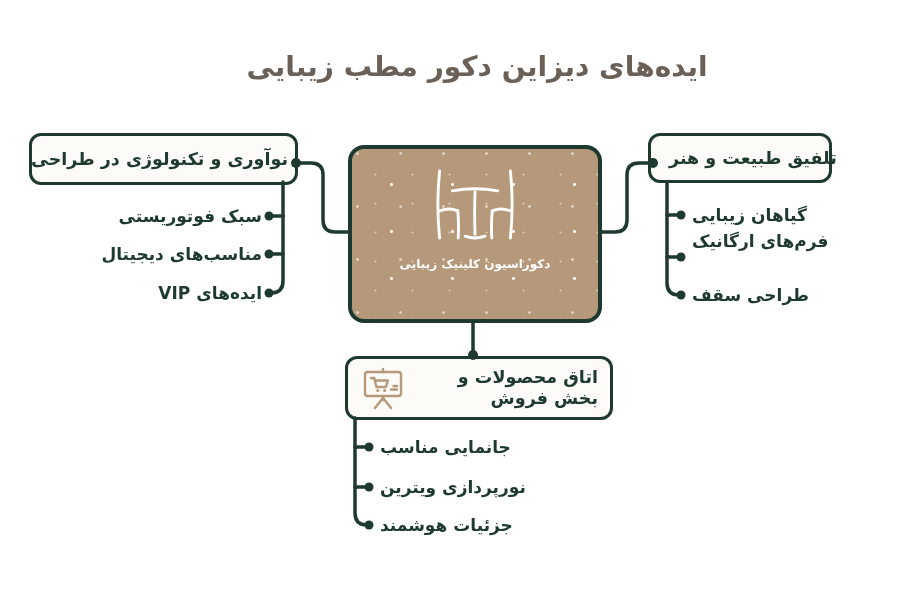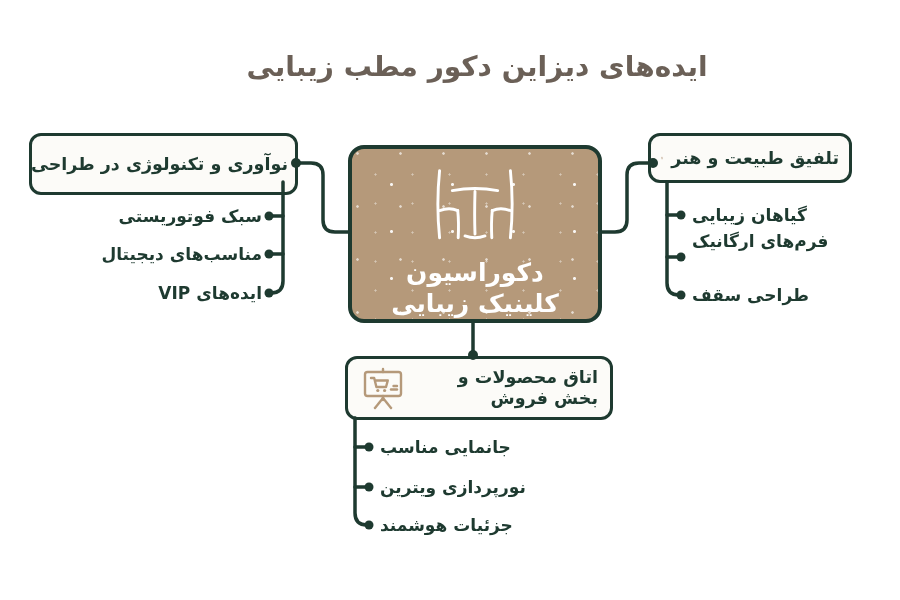--- a/index.html
+++ b/index.html
@@ -20,30 +20,30 @@
     background-image:
       radial-gradient(circle, rgba(255,255,255,.9) 1.1px, rgba(255,255,255,0) 1.9px),
       radial-gradient(circle, rgba(255,255,255,.65) .9px, rgba(255,255,255,0) 1.6px),
       radial-gradient(circle, rgba(255,255,255,.45) .8px, rgba(255,255,255,0) 1.4px);
     background-size:61px 47px,43px 53px,37px 29px;
     background-position:9px 12px,27px 31px,5px 40px;
   }
   .center-icon{margin-top:14px;}
   .center-label{
     margin-top:2px;max-width:195px;text-align:center;direction:rtl;
-    color:#ffffff;font-size:25px;font-weight:bold;line-height:1.25;
+    color:#ffffff;font-size:12px;font-weight:bold;line-height:1.25;
   }
   
   .header-box{
     position:absolute;box-sizing:border-box;background:#fcfbf8;border:3.5px solid #1e3a30;
     border-radius:12px;z-index:2;display:flex;align-items:center;
     color:#1e3a30;font-weight:bold;font-size:17.5px;
   }
-  .hb-left{left:29px;top:133px;width:269px;height:62px;direction:rtl;justify-content:center;gap:8px;padding:0 8px;}
-  .hb-right{left:648px;top:133px;width:204px;height:50px;direction:ltr;gap:8px;padding:17px 10px;}
+  .hb-left{left:29px;top:133px;width:269px;height:52px;direction:rtl;justify-content:center;gap:8px;padding:0 8px;}
+  .hb-right{left:648px;top:133px;width:184px;height:50px;direction:ltr;gap:8px;padding:17px 10px;}
   .hb-bottom{left:345px;top:356px;width:268px;height:64px;direction:ltr;gap:10px;padding:0 12px;}
   .hb-label{direction:rtl;white-space:nowrap;}
   .hb-right .hb-label{flex:1;text-align:center;}
   .hb-bottom .hb-label{flex:1;text-align:right;white-space:normal;line-height:1.2;font-size:17.5px;}
   
   .item{
     position:absolute;direction:rtl;color:#1e3a30;font-size:17px;font-weight:bold;
     height:22px;line-height:22px;white-space:nowrap;z-index:2;
   }
   .it-left{right:638px;text-align:left;}

